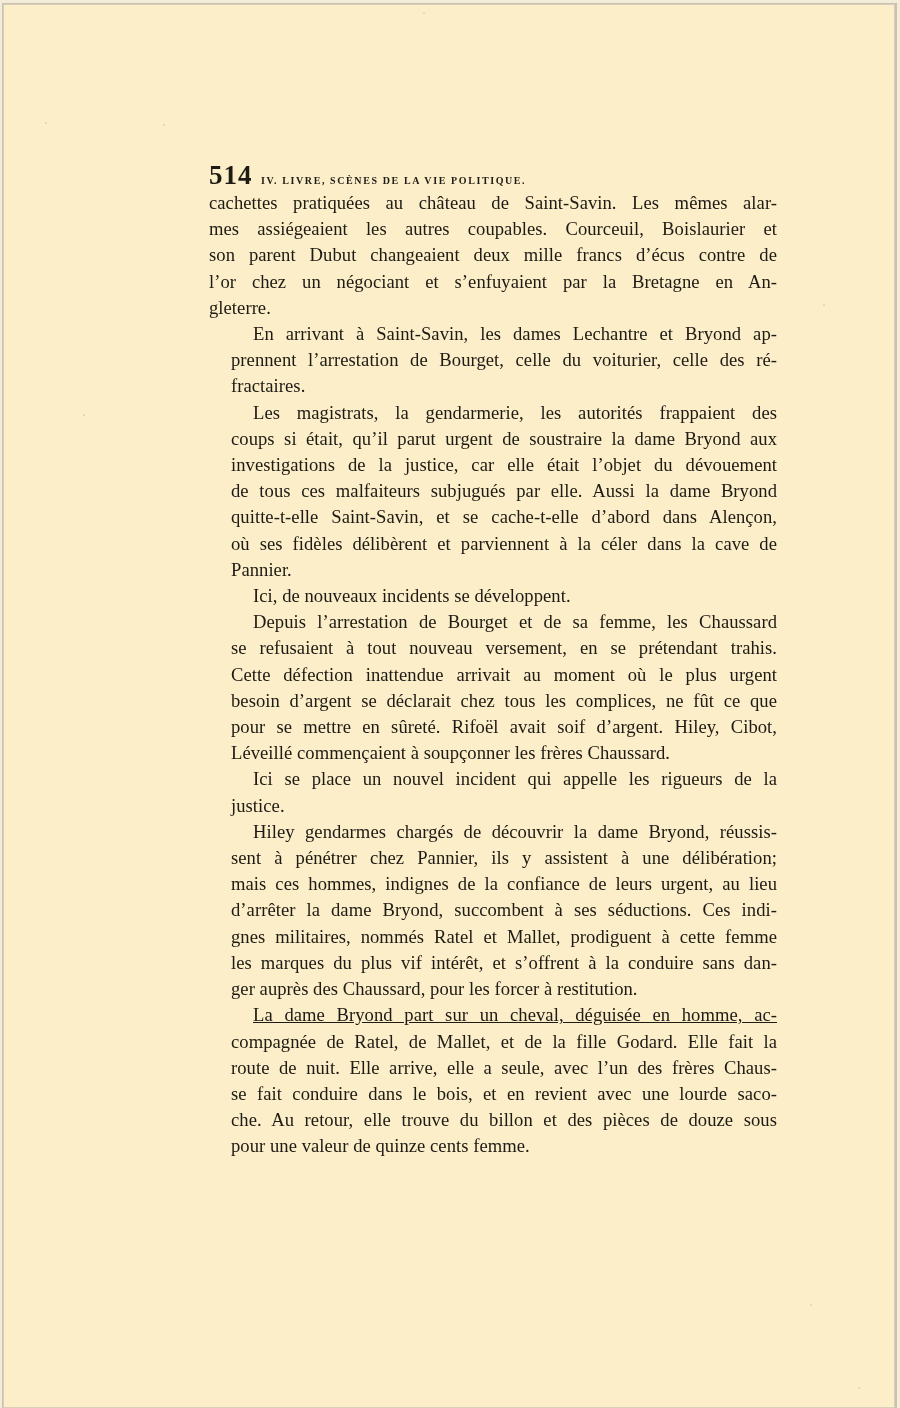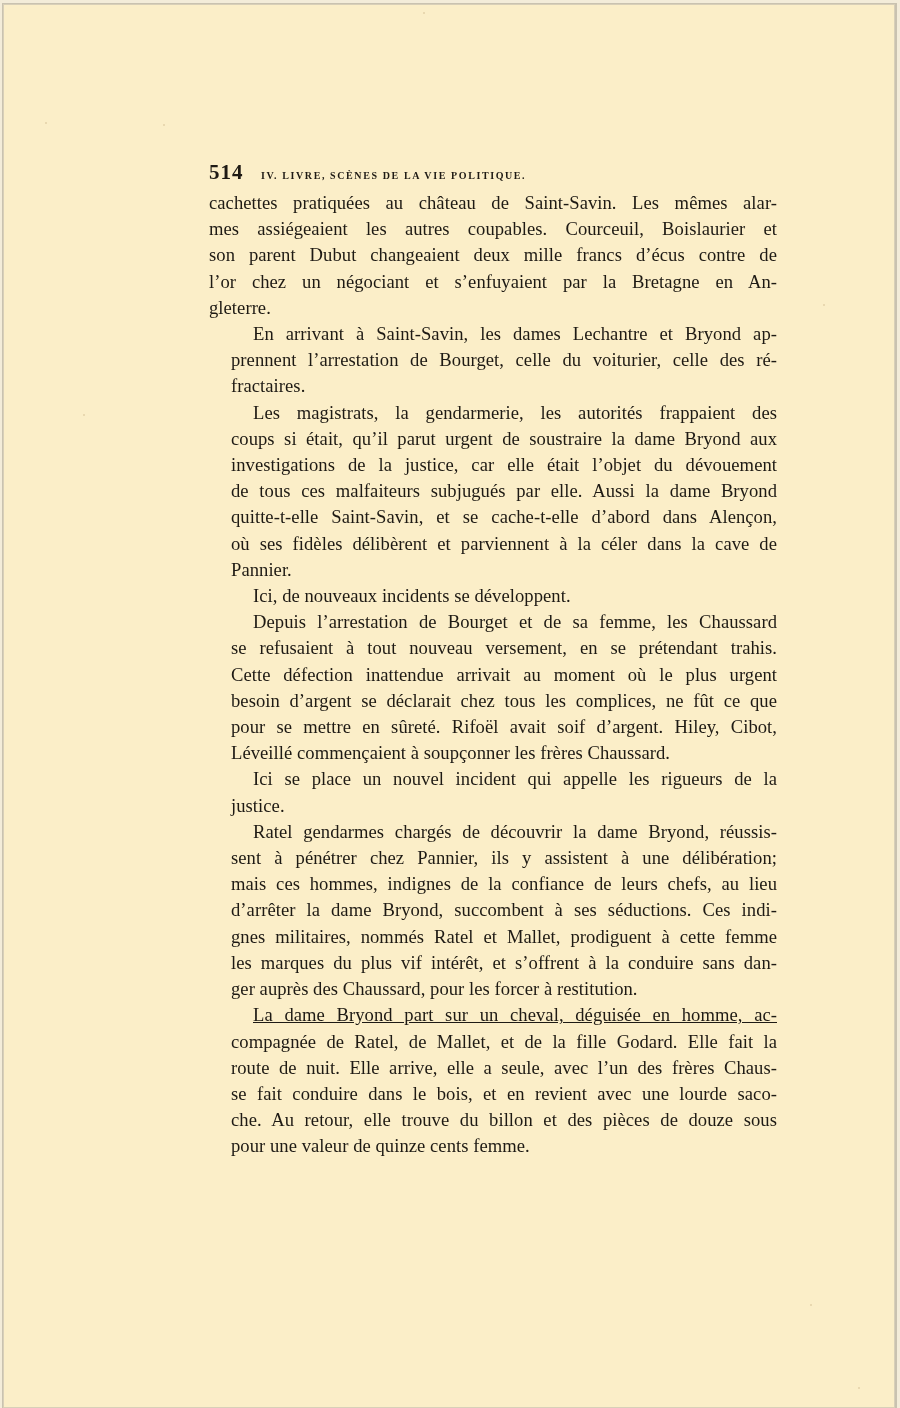--- a/index.html
+++ b/index.html
@@ -17,21 +17,21 @@
   .speck { position: absolute; width: 2px; height: 2px; border-radius: 50%; background: #d8c49a; opacity: .7; }
   .content {
     position: absolute; left: 206px; top: 156px; width: 568px;
     font-family: "Liberation Serif", "DejaVu Serif", serif;
     color: #1e1a14;
   }
   .running-head {
     display: flex; align-items: baseline; height: 28px;
     font-family: "Liberation Serif", "DejaVu Serif", serif;
   }
-  .page-number { font-size: 21px; font-weight: bold; letter-spacing: 1px; width: 52px; }
+  .page-number { font-size: 27px; font-weight: bold; letter-spacing: 1px; width: 52px; }
   .head-title {
     font-size: 10px; font-weight: bold; letter-spacing: 1.6px; text-transform: uppercase;
     font-variant: small-caps;
   }
   .body-text { margin-top: 2px; }
   .para {
     font-size: 18.6px; line-height: 26.2px; text-align: justify; margin: 0;
     text-indent: 22px; letter-spacing: 0.05px; hyphens: manual;
   }
   .para.cont { text-indent: 0; }
@@ -87,23 +87,23 @@
           <span class="line" style="word-spacing: 0px;">Cette défection inattendue arrivait au moment où le plus urgent</span>
           <span class="line" style="word-spacing: 0px;">besoin d’argent se déclarait chez tous les complices, ne fût ce que</span>
           <span class="line" style="word-spacing: 0px;">pour se mettre en sûreté. Rifoël avait soif d’argent. Hiley, Cibot,</span>
           <span class="line last">Léveillé commençaient à soupçonner les frères Chaussard.</span>
         </div>
         <div class="para">
           <span class="line indent" style="word-spacing: 0px;">Ici se place un nouvel incident qui appelle les rigueurs de la</span>
           <span class="line last">justice.</span>
         </div>
         <div class="para">
-          <span class="line indent" style="word-spacing: 0px;">Ratel gendarmes chargés de découvrir la dame Bryond, réussis-</span>
+          <span class="line indent" style="word-spacing: 0px;">Hiley gendarmes chargés de découvrir la dame Bryond, réussis-</span>
           <span class="line" style="word-spacing: 0px;">sent à pénétrer chez Pannier, ils y assistent à une délibération;</span>
-          <span class="line" style="word-spacing: 0px;">mais ces hommes, indignes de la confiance de leurs chefs, au lieu</span>
+          <span class="line" style="word-spacing: 0px;">mais ces hommes, indignes de la confiance de leurs urgent, au lieu</span>
           <span class="line" style="word-spacing: 0px;">d’arrêter la dame Bryond, succombent à ses séductions. Ces indi-</span>
           <span class="line" style="word-spacing: 0px;">gnes militaires, nommés Ratel et Mallet, prodiguent à cette femme</span>
           <span class="line" style="word-spacing: 0px;">les marques du plus vif intérêt, et s’offrent à la conduire sans dan-</span>
           <span class="line last">ger auprès des Chaussard, pour les forcer à restitution.</span>
         </div>
         <div class="para">
           <span class="line indent" style="word-spacing: 0px; text-decoration: underline;">La dame Bryond part sur un cheval, déguisée en homme, ac-</span>
           <span class="line" style="word-spacing: 0px;">compagnée de Ratel, de Mallet, et de la fille Godard. Elle fait la</span>
           <span class="line" style="word-spacing: 0px;">route de nuit. Elle arrive, elle a seule, avec l’un des frères Chaus-</span>
           <span class="line" style="word-spacing: 0px;">se fait conduire dans le bois, et en revient avec une lourde saco-</span>

